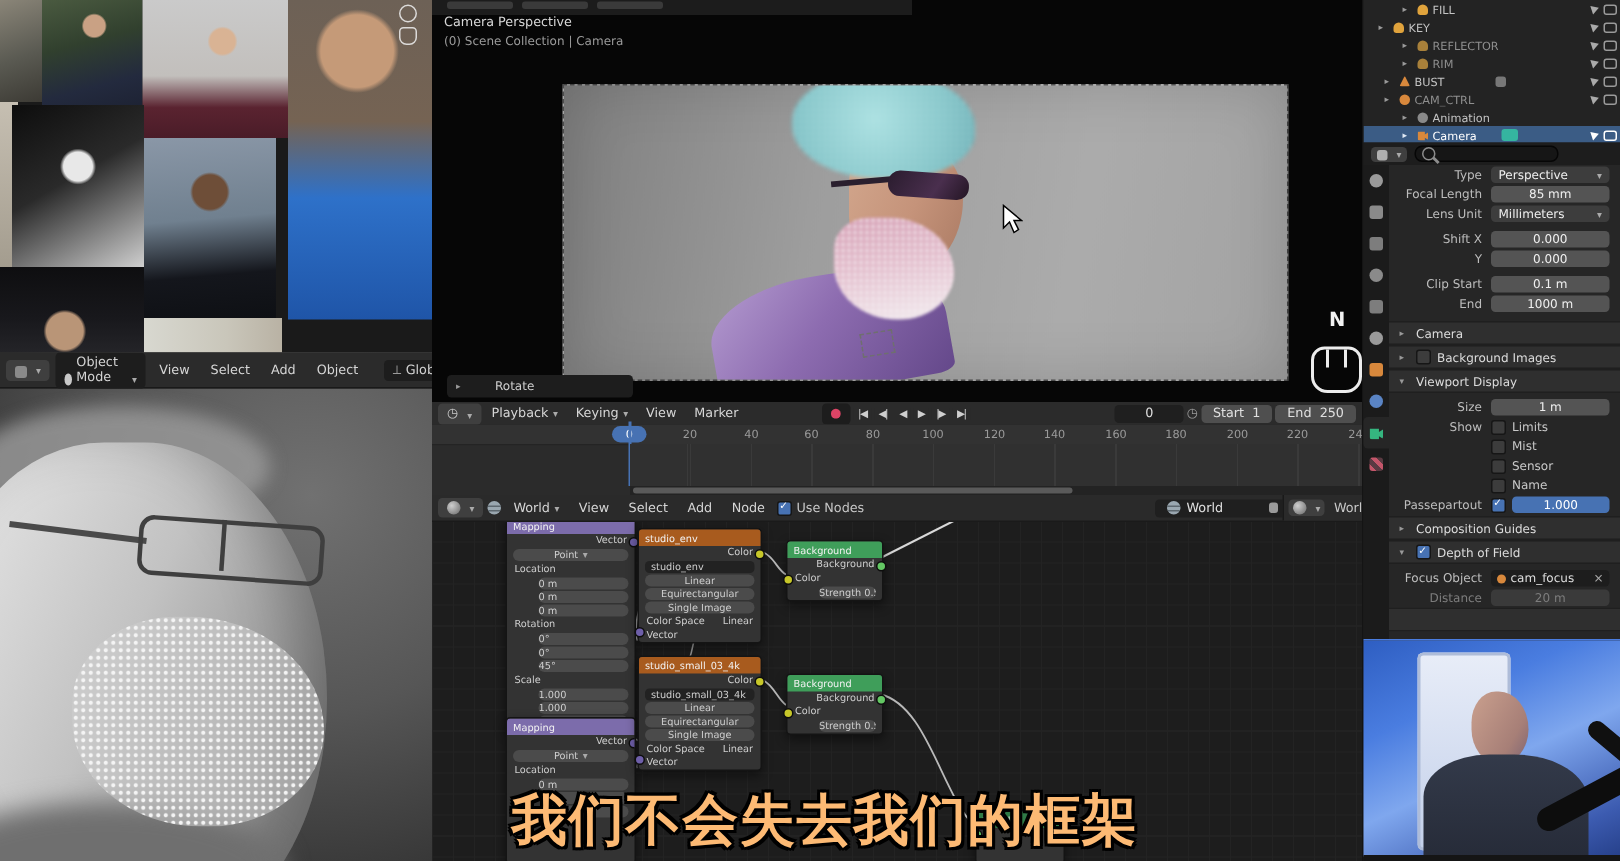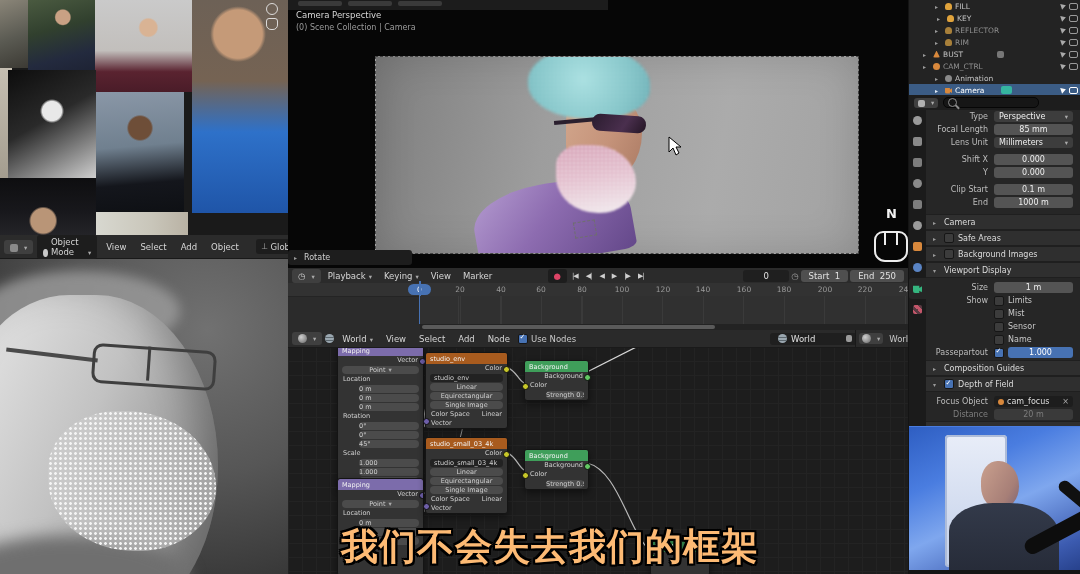--- a/index.html
+++ b/index.html
@@ -69,22 +69,22 @@
              background-image:radial-gradient(#cdeff0 1px,rgba(0,0,0,0) 1.5px);background-size:4px 4px;opacity:.6;}
   .char-glasses{position:absolute;left:216px;top:58px;width:54px;height:17px;transform:rotate(4deg);
              background:linear-gradient(120deg,#2a1c2e,#4a2f4e 60%,#231523);border-radius:8px;}
   .char-glassarm{position:absolute;left:178px;top:62px;width:44px;height:4px;background:#2a1f2e;transform:rotate(-5deg);}
   .char-beard{position:absolute;left:180px;top:88px;width:80px;height:68px;
              background:linear-gradient(170deg,#d6a2b6 5%,#e2bccb 45%,#efe4e9 90%);
              border-radius:32% 58% 48% 56%;filter:blur(1.2px);}
   .char-beard::after{content:"";position:absolute;inset:0;border-radius:inherit;
              background-image:radial-gradient(#f7eef3 1px,rgba(0,0,0,0) 1.5px);background-size:4px 4px;opacity:.7;}
   .focus-empty{position:absolute;left:198px;top:164px;width:20px;height:14px;border:1px dashed #6f6f6f;transform:rotate(-9deg);}
-  .op-panel{position:absolute;left:0;top:250px;width:112px;height:15px;background:#1d1d1d;border-radius:3px;
-            display:flex;align-items:center;gap:3px;padding:0 6px;color:#cfcfcf;font-size:8px;}
+  .op-panel{position:absolute;left:10px;top:250px;width:112px;height:15px;background:#1d1d1d;border-radius:3px;
+            display:flex;align-items:center;gap:19px;padding:0 6px;color:#cfcfcf;font-size:8px;}
   .key-ov{position:absolute;left:598px;top:206px;color:#f2f2f2;font-size:13px;font-weight:bold;}
   .mouse-ico{position:absolute;left:586px;top:231px;width:30px;height:27px;border:2px solid #ececec;border-radius:9px 9px 11px 11px;}
   .mouse-ico::before{content:"";position:absolute;left:8px;top:0;width:2px;height:12px;background:#ececec;}
   .mouse-ico::after{content:"";position:absolute;right:8px;top:0;width:2px;height:12px;background:#ececec;}
   .cursor{position:absolute;left:380px;top:136px;}
 
   
   .tl{left:288px;top:268px;width:620px;height:62px;background:#2b2b2b;}
   .tl-hd{position:absolute;left:0;top:0;right:0;height:15px;display:flex;align-items:center;gap:2px;padding:0 4px;
          border-bottom:1px solid #1d1d1d;font-size:8.5px;}
@@ -445,21 +445,21 @@
   <div class="abs rp">
 
     <div class="outliner">
       <div class="orow" style="padding-left:26px;">
           <span class="tri">▸</span>
           <span class="oi lamp"></span>
           <span class="lbl">FILL</span>
           <span class="ptr"></span>
           <span class="scr"></span>
         </div>
-      <div class="orow" style="padding-left:28px;">
+      <div class="orow" style="padding-left:10px;">
           <span class="tri">▸</span>
           <span class="oi lamp"></span>
           <span class="lbl">KEY</span>
           <span class="ptr"></span>
           <span class="scr"></span>
         </div>
       <div class="orow" style="padding-left:26px;color:#8f8f8f;">
           <span class="tri">▸</span>
           <span class="oi lamp" style="background:#a8803a;"></span>
           <span class="lbl">REFLECTOR</span>
@@ -583,25 +583,20 @@
           <span class="pfield">1000 m</span>
         </div>
 
       <div class="psec" style="margin-top:5px;">
           <span class="tri">▸</span>
           <span>Camera</span>
         </div>
       <div class="psec">
           <span class="tri">▸</span>
           <span class="chk"></span>
-          <span>Safe Areas</span>
-        </div>
-      <div class="psec">
-          <span class="tri">▸</span>
-          <span class="chk"></span>
           <span>Background Images</span>
         </div>
       <div class="psec">
           <span class="tri">▾</span>
           <span>Viewport Display</span>
         </div>
 
       <div class="prow" style="margin-top:3px;">
           <span class="plabel">Size</span>
           <span class="pfield">1 m</span>

